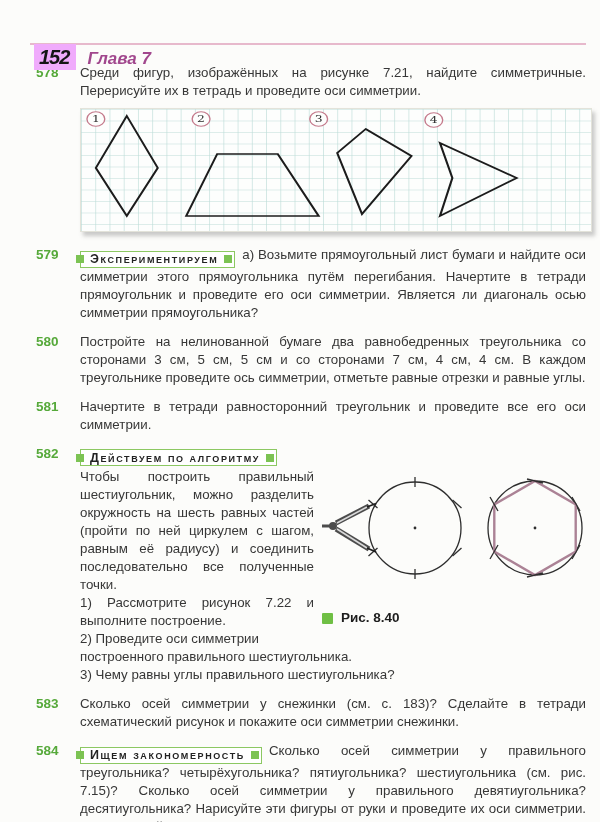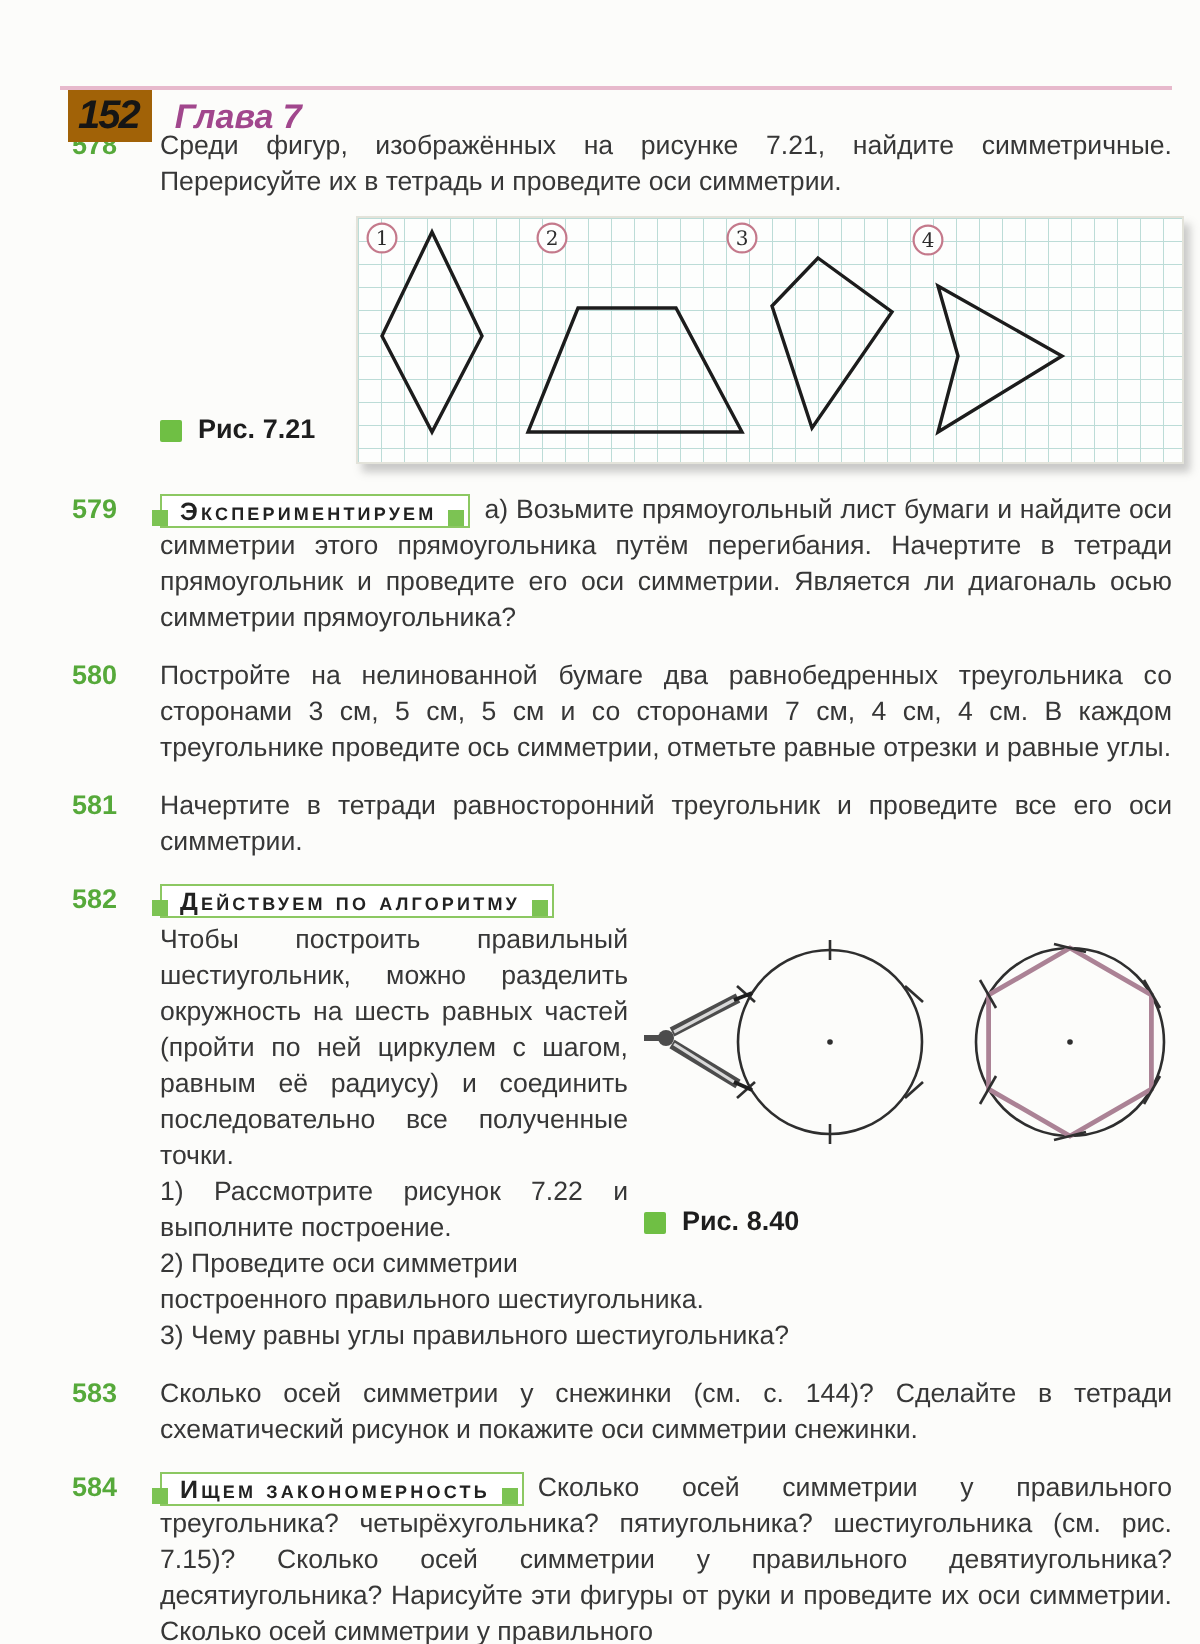--- a/index.html
+++ b/index.html
@@ -8,34 +8,34 @@
     background:#fcfcfa;
     font-family:"Liberation Sans",sans-serif;
     color:#373737;
     font-size:13.3px;line-height:18px;
   }
   
   .page-header{position:relative;height:30px;margin:18px 0 0 0;}
   .header-rule{position:absolute;left:30px;right:14px;bottom:3px;height:2px;background:#e7b9cc;}
   .header-inner{position:relative;padding-left:34px;display:flex;align-items:baseline;}
   .page-num{
-    background:#a16207;color:#151515;font-weight:bold;font-style:italic;
+    background:#f0abfc;color:#151515;font-weight:bold;font-style:italic;
     font-size:20px;line-height:24px;padding:1px 7px 1px 5px;letter-spacing:-1px;
   }
   .chapter{color:#a1478d;font-weight:bold;font-style:italic;font-size:17px;margin-left:11px;margin-top:32px;}
   
   .task{display:flex;padding:0 14px 0 36px;margin-top:11px;}
   .task-num{flex:0 0 44px;font-weight:bold;color:#56a93a;font-size:13.5px;padding-top:0;}
   .task-body{flex:1;min-width:0;}
   p{margin:0;}
   .just{text-align:justify;}
   .gap-top{margin-top:4px;}
   
   .badge{
-    display:inline-flex;align-items:flex-end;vertical-align:-4px;
+    display:inline-flex;align-items:center;vertical-align:-4px;
     border:1.5px solid #8cc862;background:#fff;
     padding:0 2px 0 0;margin-right:7px;height:17px;box-sizing:border-box;
   }
   .badge-sq{width:8px;height:8px;background:#7cc353;flex:0 0 auto;}
   .badge-sq.left{margin-left:-5px;}
   .badge-sq.right{margin-left:4px;}
   .badge-label{
     font-weight:bold;color:#222;font-size:12.5px;line-height:14px;
     font-variant:small-caps;letter-spacing:1.6px;padding:0 2px 0 6px;white-space:nowrap;
   }
@@ -68,26 +68,20 @@
 </div>
 
 <div class="task" style="margin-top:16px;">
   <div class="task-num">578</div>
   <div class="task-body">
     <p class="just">Среди фигур, изображённых на рисунке 7.21, найдите симметричные. Перерисуйте их в тетрадь и проведите оси симметрии.</p>
   </div>
 </div>
 
 <div class="fig-row">
-  <div class="fig-caption-col">
-    <div class="caption">
-      <span class="cap-sq"></span>
-      <span>Рис. 7.21</span>
-    </div>
-  </div>
   <div class="grid-panel">
     <svg width="100%" height="122" viewBox="0 0 412 122" preserveAspectRatio="none">
       <defs>
         <pattern id="grid" width="11.5" height="11.5" patternUnits="userSpaceOnUse">
           <path d="M11.5 0H0V11.5" fill="none" stroke="#bcdcd7" stroke-width="1"></path>
         </pattern>
       </defs>
       <rect x="0" y="0" width="412" height="122" fill="url(#grid)"></rect>
       <polygon points="37,7 62,59 37,107 12,59" fill="none" stroke="#1c1c1c" stroke-width="1.7"></polygon>
       <polygon points="110,45 159,45 192,107 85,107" fill="none" stroke="#1c1c1c" stroke-width="1.7"></polygon>
@@ -195,21 +189,21 @@
       </div>
     </div>
     <p>построенного правильного шестиугольника.</p>
     <p>3) Чему равны углы правильного шестиугольника?</p>
   </div>
 </div>
 
 <div class="task">
   <div class="task-num">583</div>
   <div class="task-body">
-    <p class="just">Сколько осей симметрии у снежинки (см. с. 144)? Сделайте в тетради схематический рисунок и покажите оси симметрии снежинки.</p>
+    <p class="just">Сколько осей симметрии у снежинки (см. с. 183)? Сделайте в тетради схематический рисунок и покажите оси симметрии снежинки.</p>
   </div>
 </div>
 
 <div class="task">
   <div class="task-num">584</div>
   <div class="task-body">
     <p class="just"><span class="badge">
           <span class="badge-sq left"></span>
           <span class="badge-label">Ищем закономерность</span>
           <span class="badge-sq right"></span>

